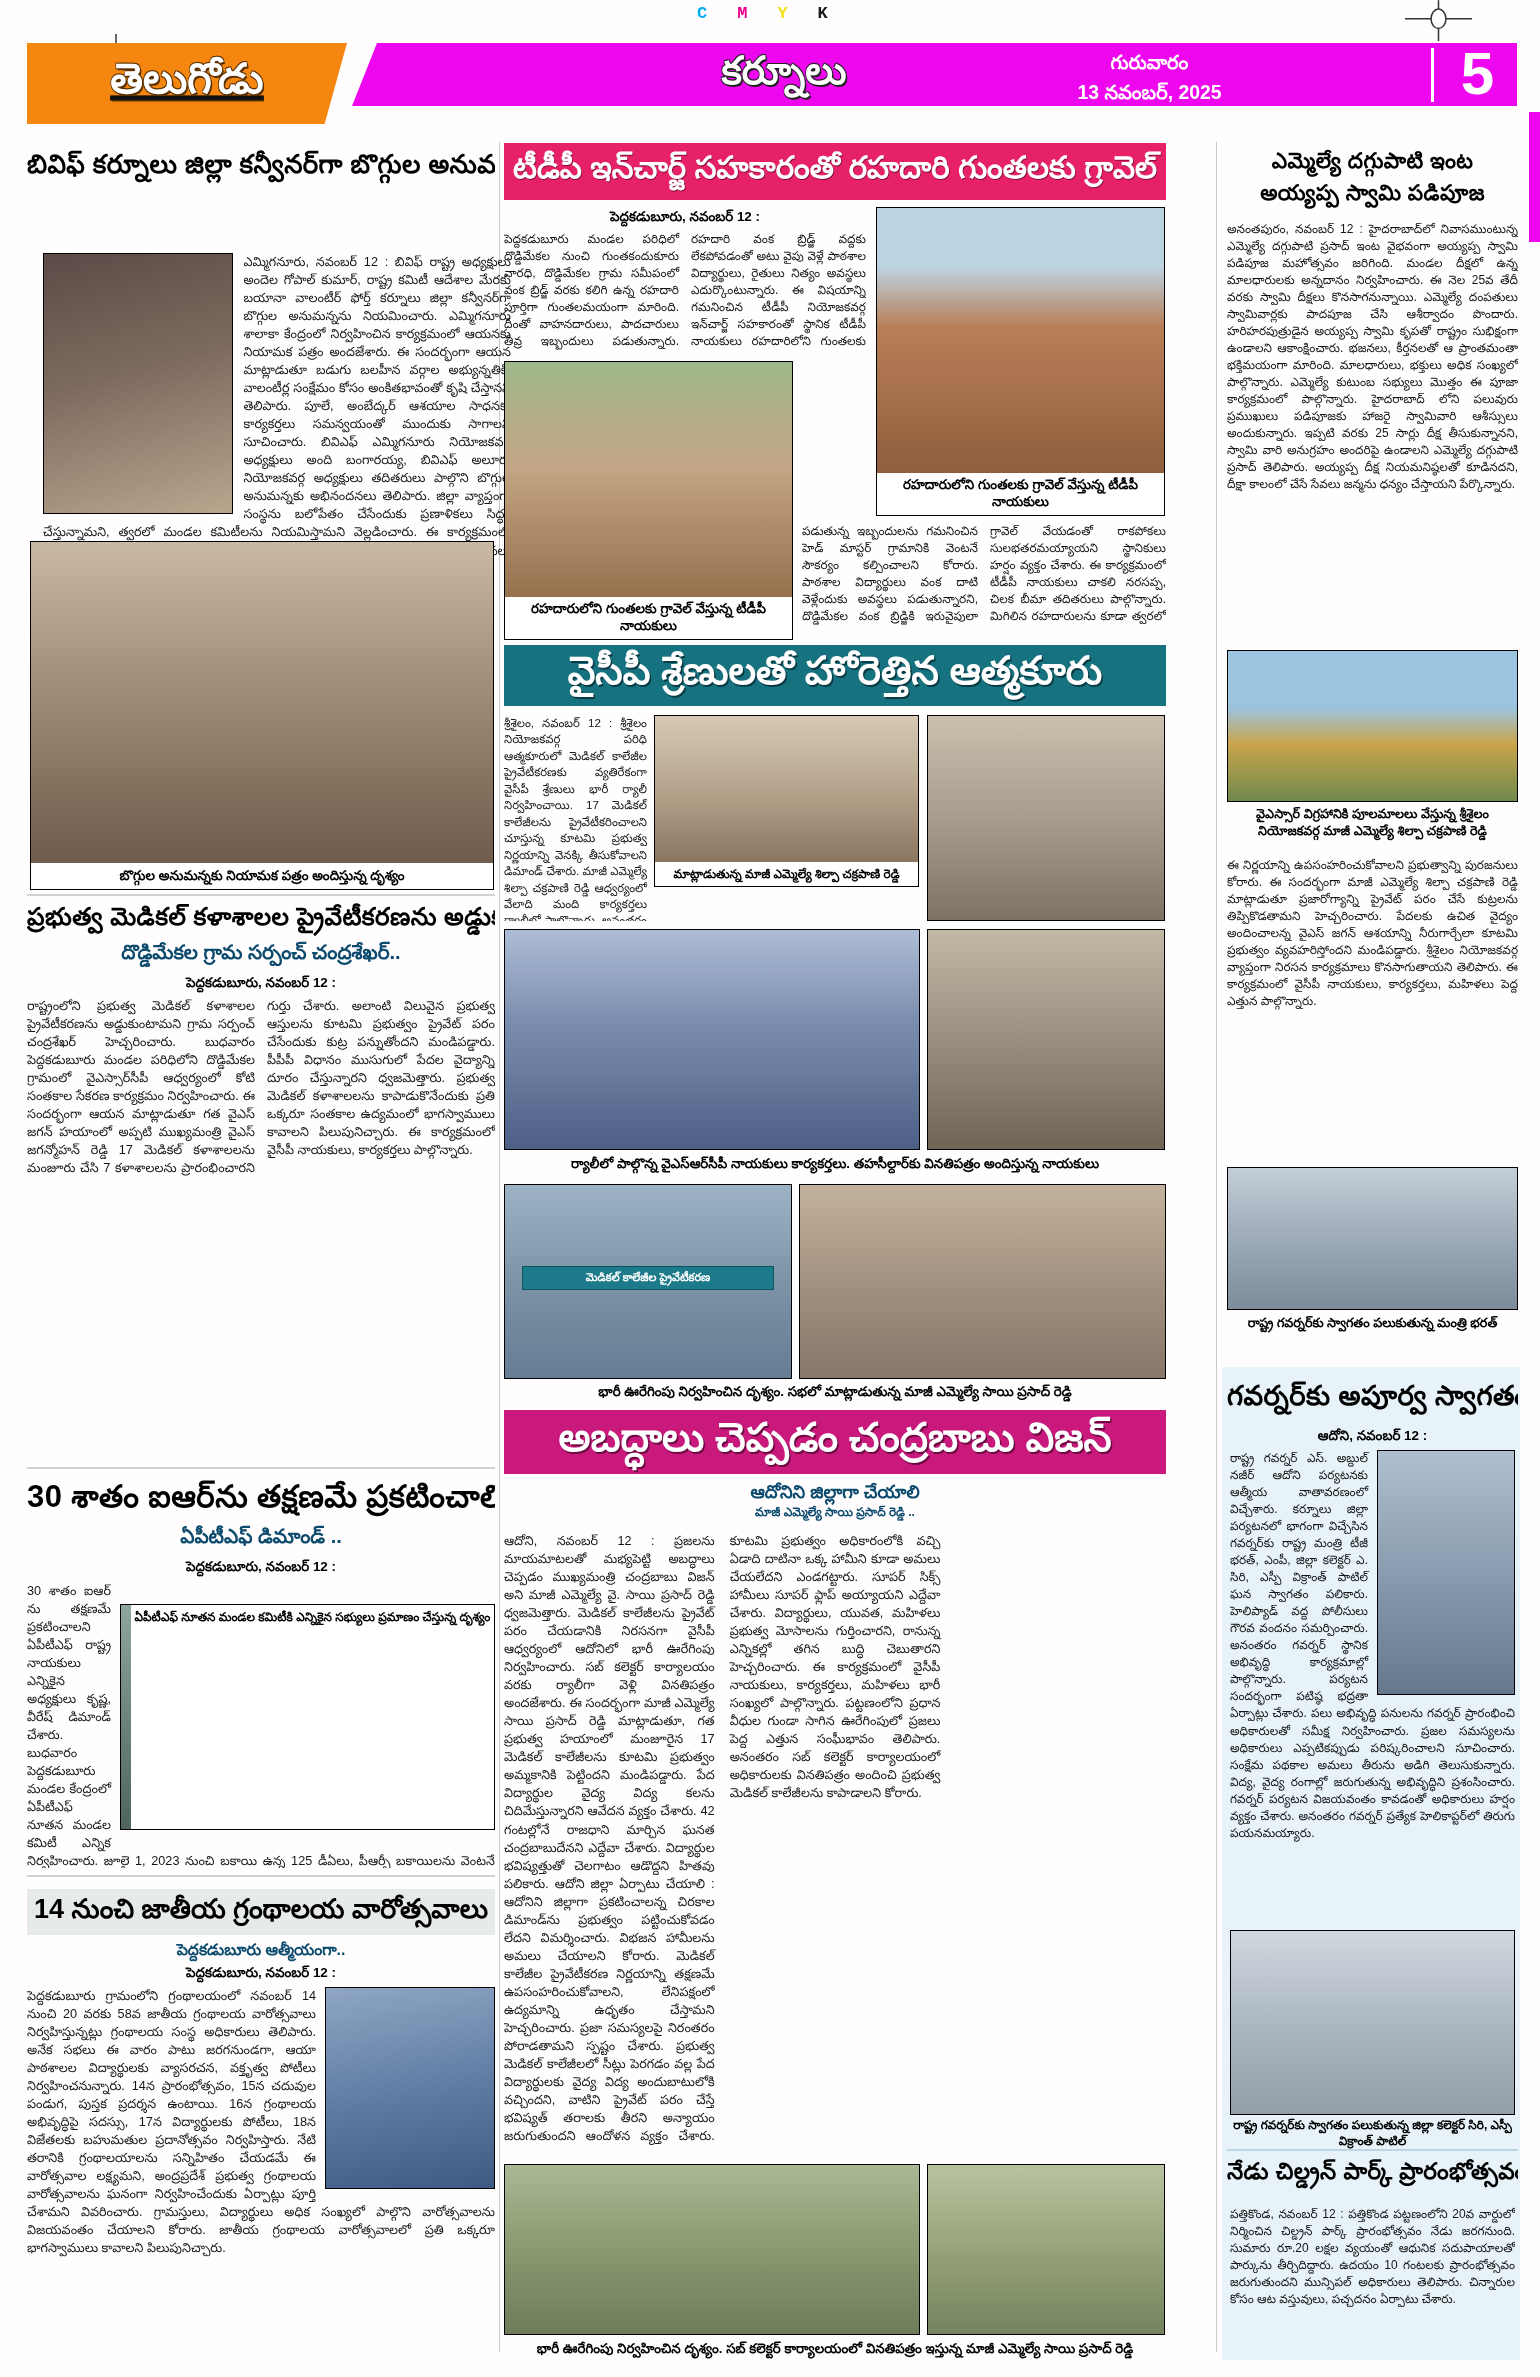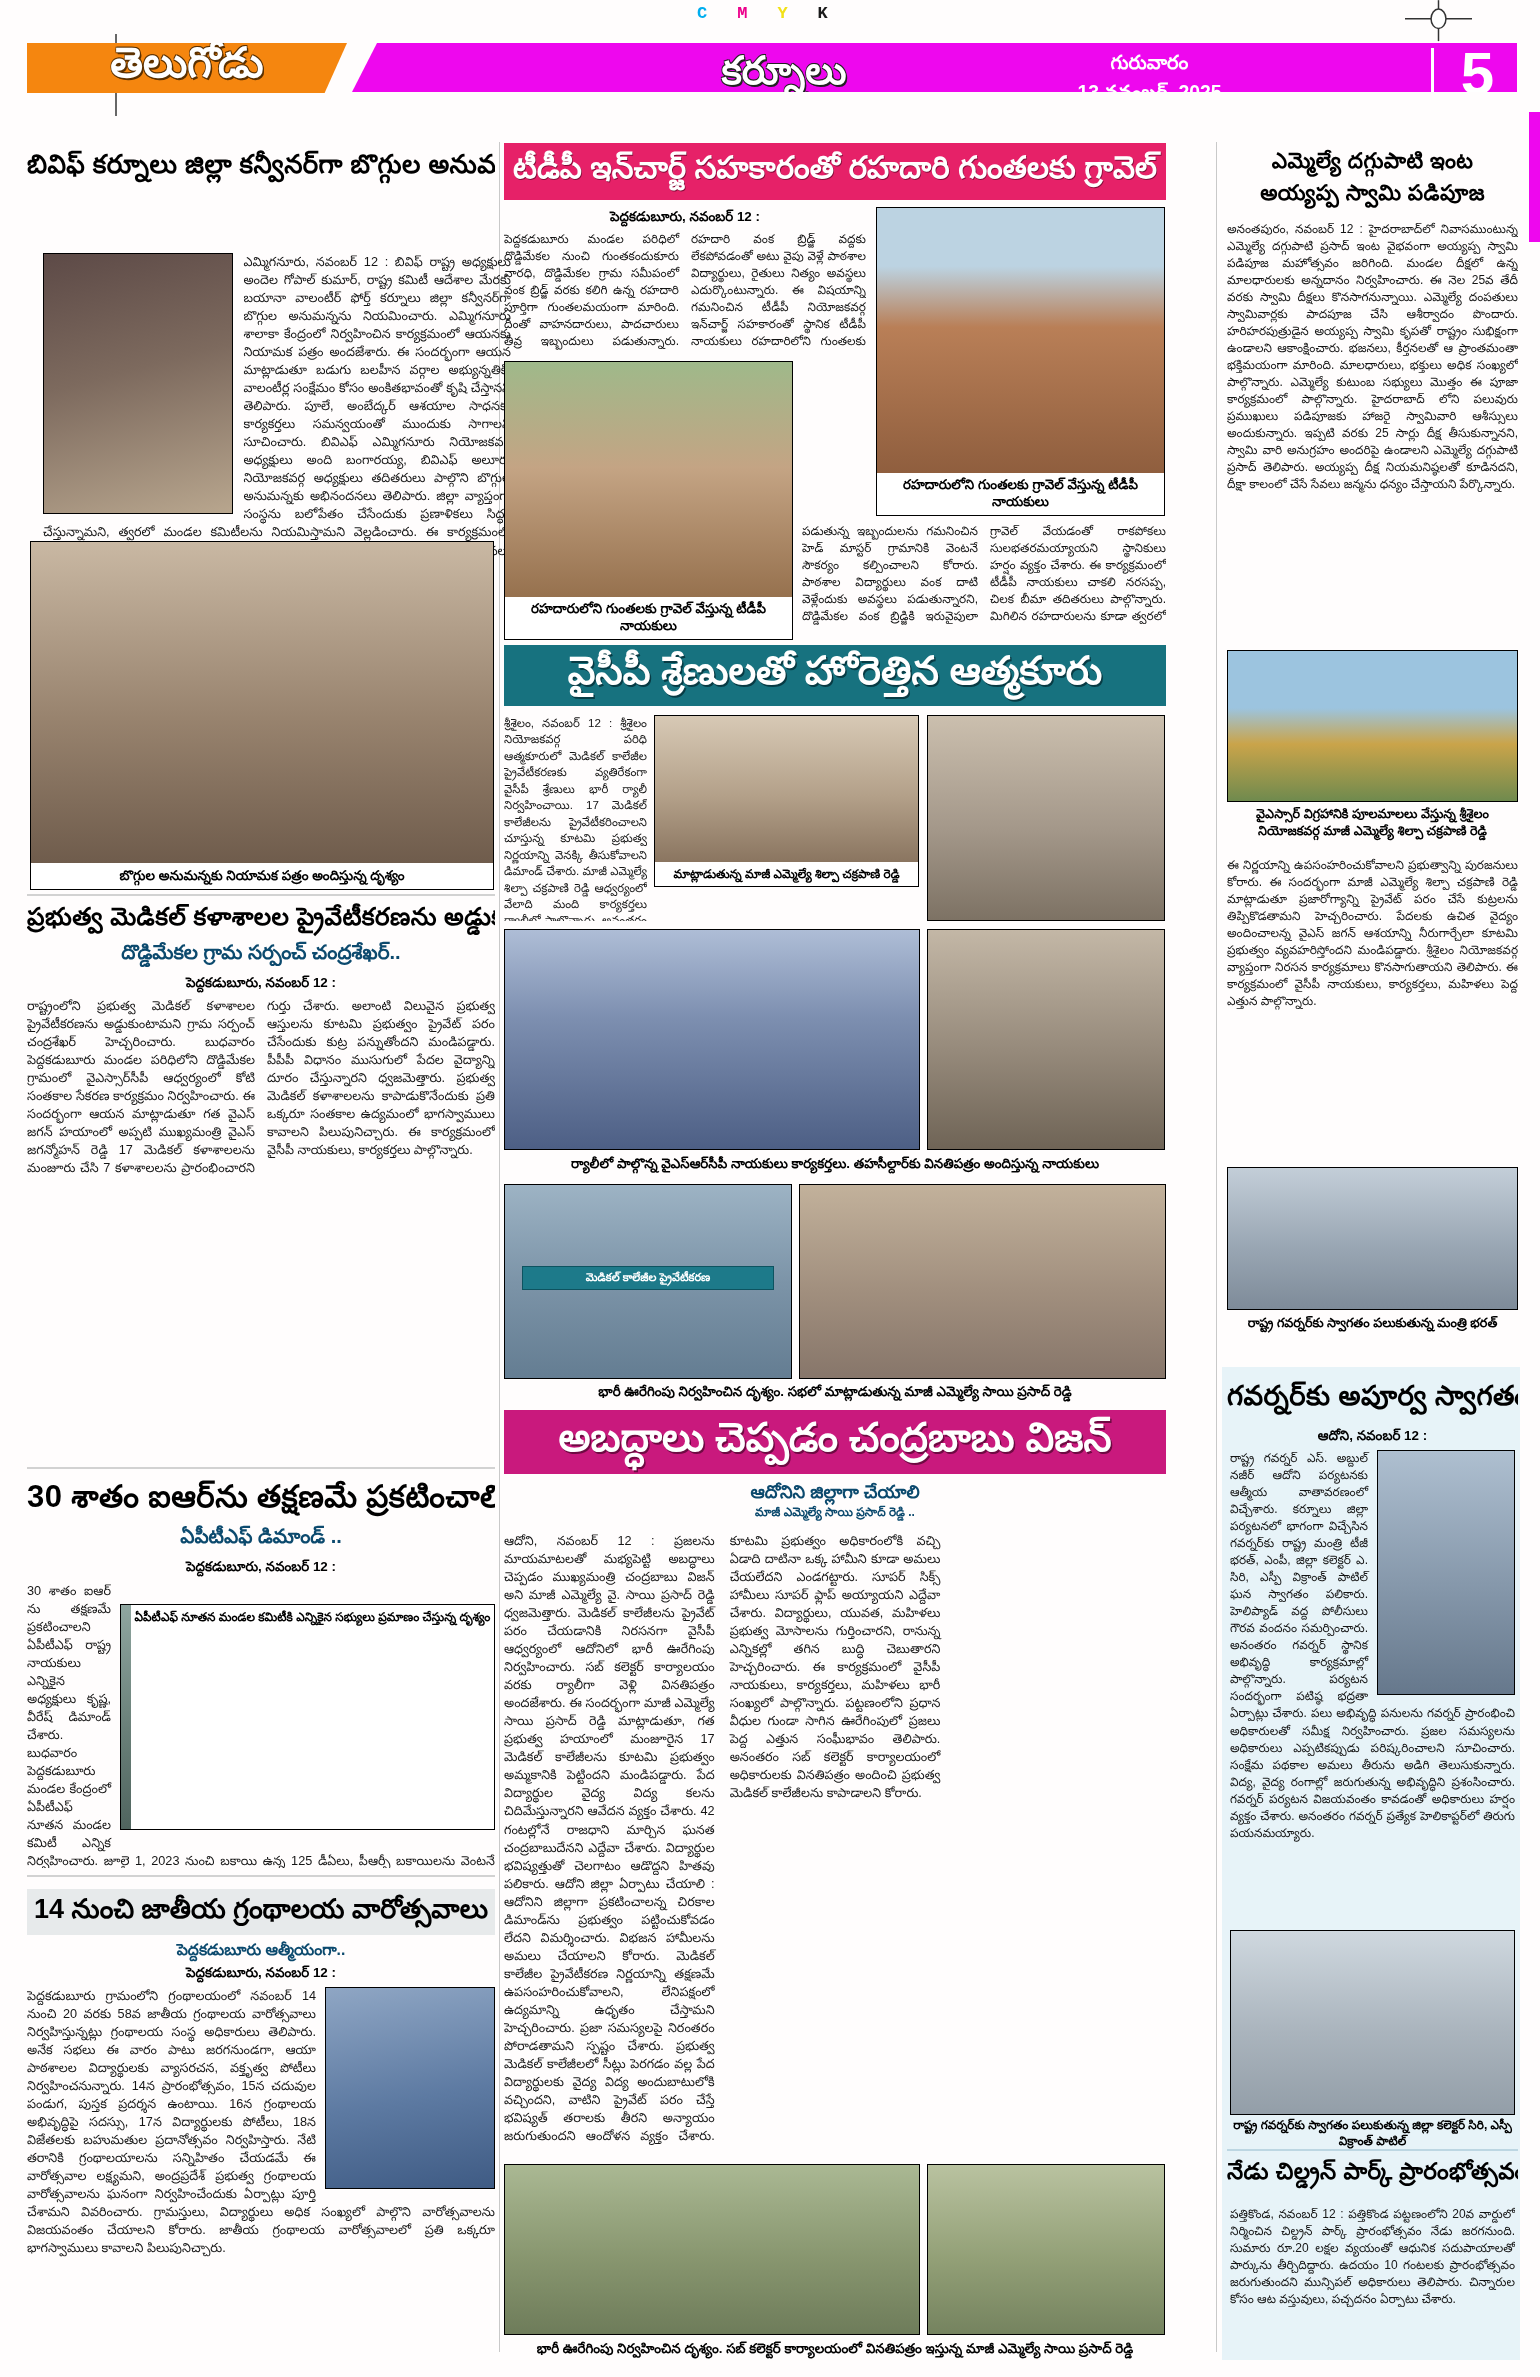--- a/index.html
+++ b/index.html
@@ -49,25 +49,25 @@
 
   <div class="abs" style="left:697px;top:3.7px;width:194px;display:flex;gap:30px;">
     <span class="cmyk" style="color:#00AEEF;">C</span>
     <span class="cmyk" style="color:#EC008C;">M</span>
     <span class="cmyk" style="color:#F2E117;">Y</span>
     <span class="cmyk" style="color:#1a1a1a;">K</span>
   </div>
 
   <div class="abs" style="left:1529px;top:112px;width:11.2px;height:130px;background:#EE07EE;"></div>
 
-  <div class="abs" style="left:27px;top:43px;width:320px;height:50px;background:#F5860F;
-       clip-path:polygon(0 0,100% 0,93% 100%,0 100%);display:flex;align-items:center;justify-content:center;">
+  <div class="abs" style="left:27px;top:43px;width:320px;height:81px;background:#F5860F;
+       clip-path:polygon(0 0,100% 0,93% 100%,0 100%);display:flex;align-items:center;justify-content:center;text-decoration:underline;">
     <span class="masthead-logo-text nowrap">తెలుగోడు</span>
   </div>
-  <div class="abs" style="left:352px;top:43px;width:1165px;height:49px;background:#EE07EE;
+  <div class="abs" style="left:352px;top:43px;width:1165px;height:63px;background:#EE07EE;
        clip-path:polygon(25px 0,100% 0,100% 100%,0 100%);">
     <div class="abs masthead-city nowrap" style="left:283px;top:6px;width:298px;text-align:center;">కర్నూలు</div>
     <div class="abs" style="left:693px;top:7.5px;width:209px;text-align:center;color:#fff;font-weight:bold;">
       <div style="font-size:19.4px;">గురువారం</div>
       <div style="font-size:19.4px;margin-top:3px;">13 నవంబర్, 2025</div>
     </div>
     <div class="abs" style="left:1079px;top:4.5px;width:3px;height:54px;background:#fff;"></div>
     <div class="abs" style="left:1088px;top:-4.5px;width:75px;text-align:center;color:#fff;font-weight:bold;font-size:60px;">5</div>
   </div>
 

